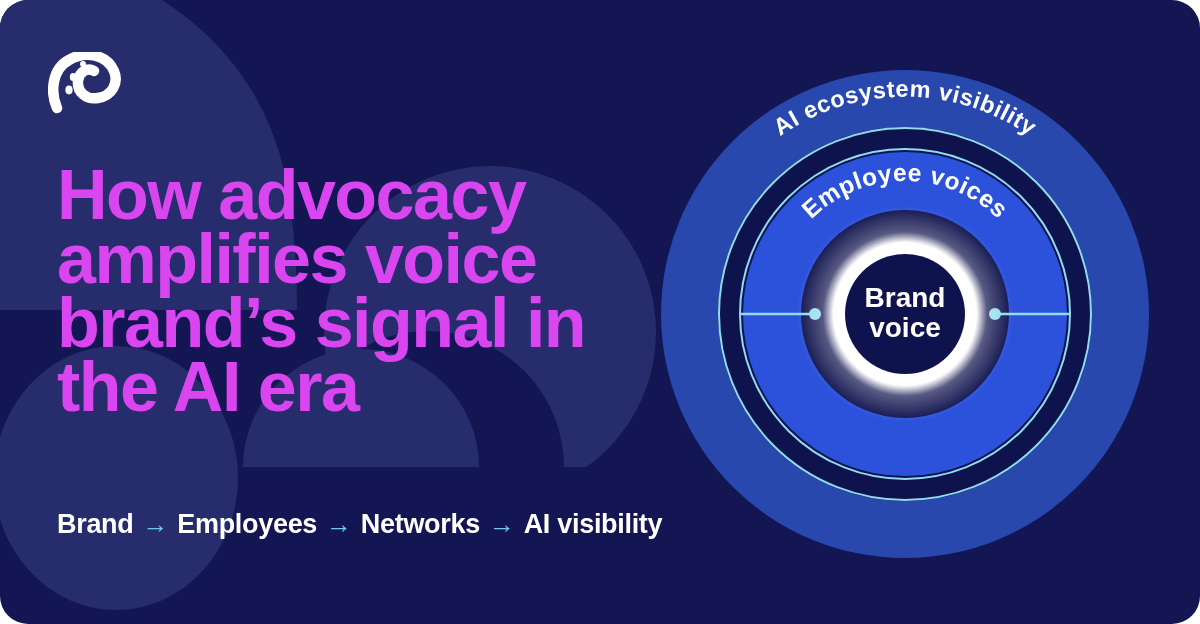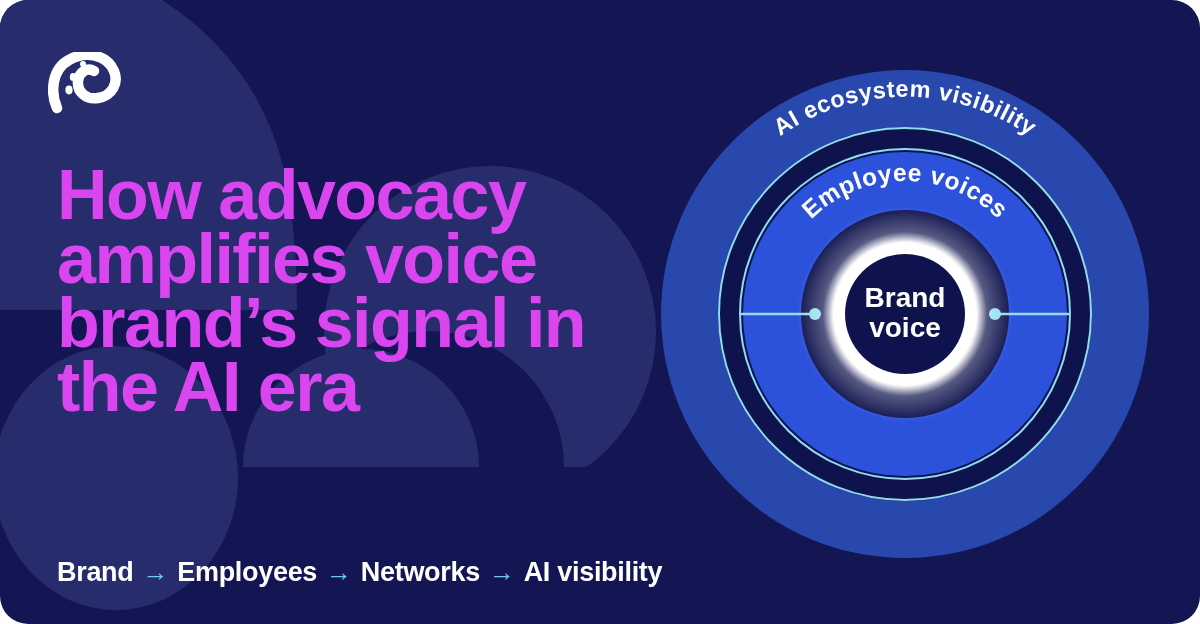--- a/index.html
+++ b/index.html
@@ -3,21 +3,21 @@
 <meta charset="utf-8">
 <style>
   html,body{margin:0;padding:0;background:#ffffff;}
   .page{width:1200px;height:624px;position:relative;background:#ffffff;font-family:"Liberation Sans",sans-serif;}
   .card{position:absolute;left:0;top:0;width:1200px;height:624px;background:#131653;border-radius:28px;overflow:hidden;}
   .bg-svg,.diagram-svg{position:absolute;left:0;top:0;width:1200px;height:624px;display:block;}
   .logo{position:absolute;left:48px;top:52px;width:74px;height:62px;}
   .heading{position:absolute;left:57px;top:163px;width:540px;color:#d946ef;font-weight:700;
            font-size:70px;line-height:64px;letter-spacing:-1.5px;}
   .flow{position:absolute;left:57px;top:509px;width:700px;color:#ffffff;font-weight:700;
-        font-size:27px;letter-spacing:-0.3px;white-space:nowrap;margin-top:48px;}
+        font-size:27px;letter-spacing:-0.3px;white-space:nowrap;}
   .flow .arrow{color:#6FC7EC;font-weight:400;margin:0 9px;font-size:26px;}
   .svg-label{font-family:"Liberation Sans",sans-serif;font-weight:700;}
 </style>
 </head>
 <body>
 
 <div class="page">
   <div class="card">
 
     <svg class="bg-svg" viewBox="0 0 1200 624" aria-hidden="true">

